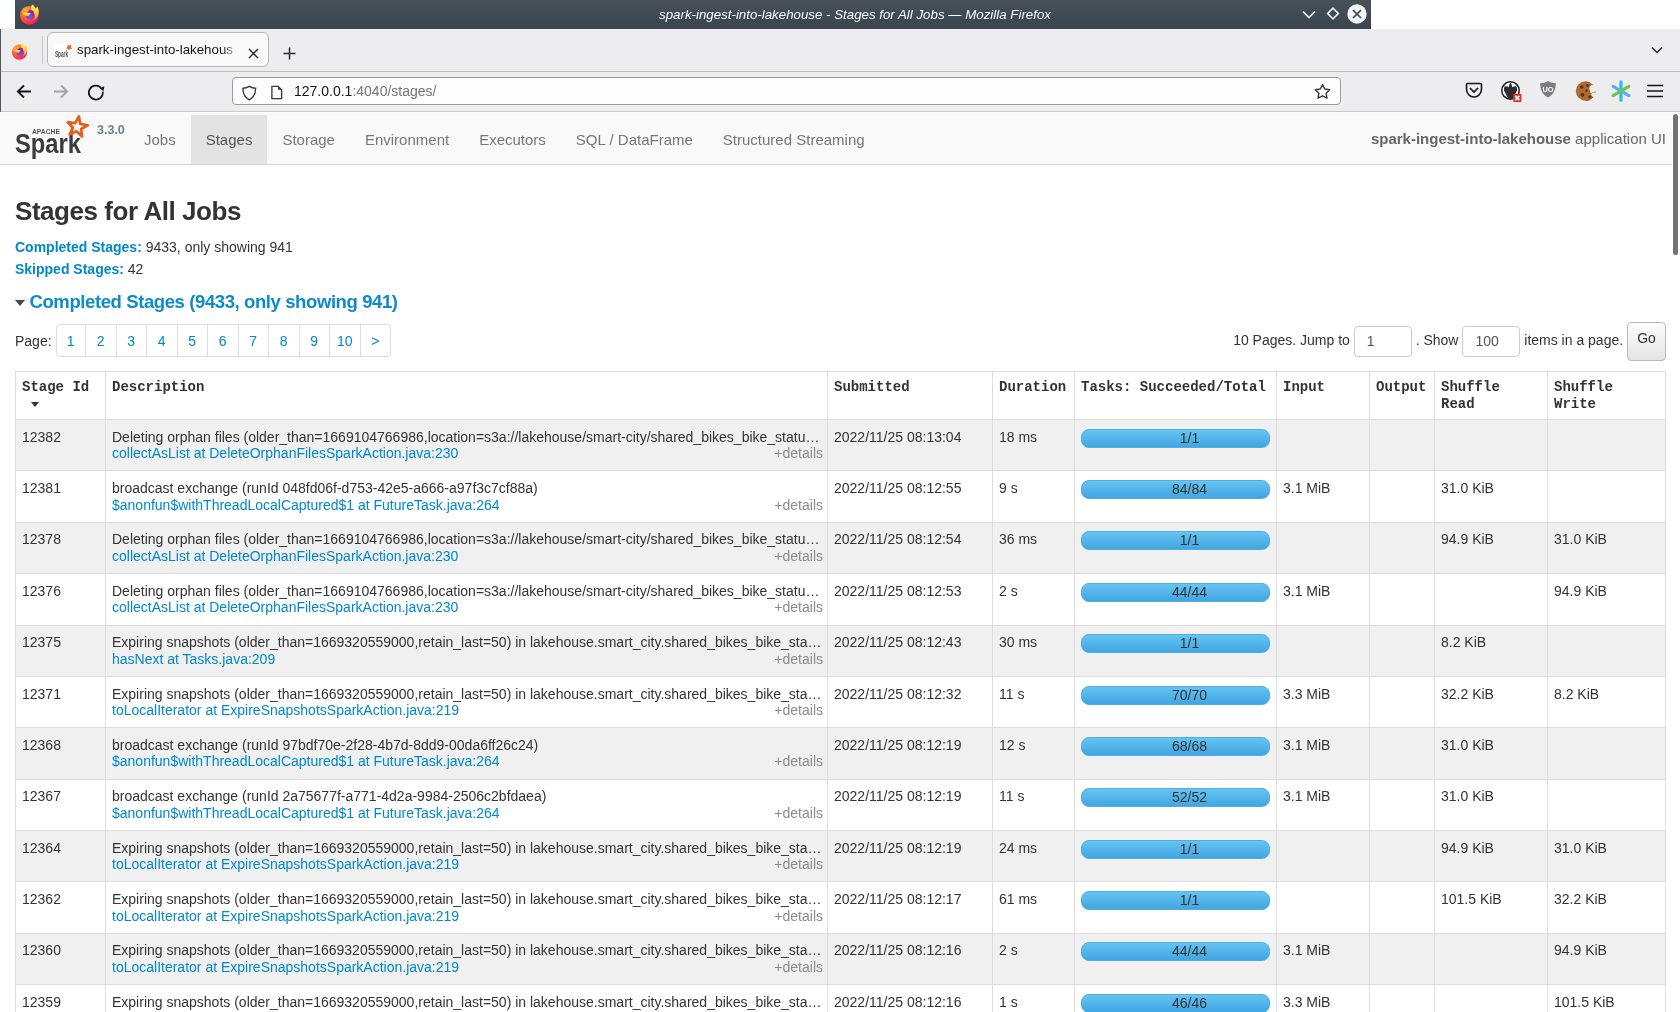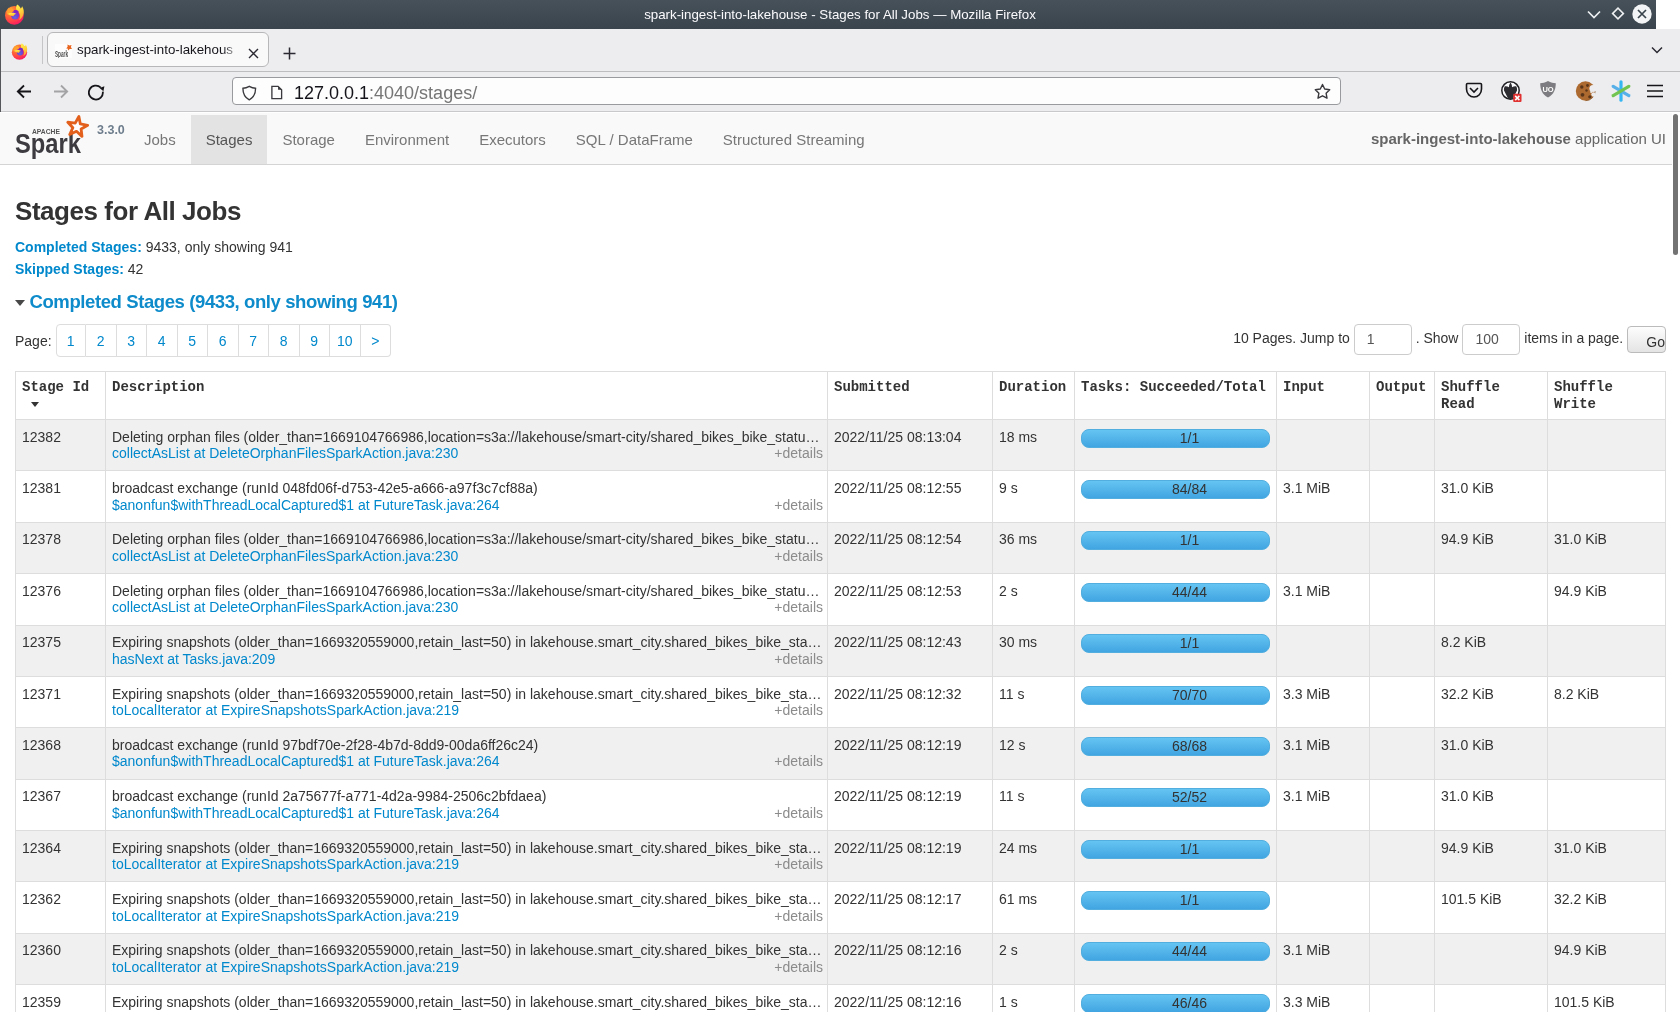--- a/index.html
+++ b/index.html
@@ -1,19 +1,19 @@
 <!DOCTYPE html>
 <html><head>
 <meta charset="utf-8">
 <style>
 * { margin:0; padding:0; box-sizing:border-box; }
 html,body { width:1680px; height:1012px; overflow:hidden; background:#fff;
   font-family:"Liberation Sans", sans-serif; }
-#titlebar { position:absolute; left:0; top:0; width:1656px; height:29px;
-  background:linear-gradient(#47515a, #3a444c); }
+#titlebar { position:absolute; left:15px; top:0; width:1356px; height:29px;
+  background:linear-gradient(#47515a, #3a444c);font-style:italic; }
 #titletext { position:absolute; top:7px; left:0; width:1680px; text-align:center;
   color:#fbfbfe; font-size:13.3px; }
 #fflogo1 { position:absolute; left:4px; top:3px; }
 #winctl { position:absolute; right:0; top:0; }
 #tabbar { position:absolute; left:0; top:29px; width:1680px; height:43px;
   background:#ededef; border-bottom:1px solid #bdbdbf; }
 #tabsep { position:absolute; left:42px; top:7px; width:1px; height:28px; background:#c5c5c7; }
 #fflogo2 { position:absolute; left:11px; top:13px; }
 #tab { position:absolute; left:47px; top:3px; width:222px; height:35px;
   background:#f9f9fa; border:1px solid #b7b7b9; border-radius:6px; }
@@ -22,21 +22,21 @@
 #tabfade { position:absolute; right:20px; top:3px; width:26px; height:28px;
   background:linear-gradient(90deg, rgba(249,249,250,0), #f9f9fa 80%); }
 #tabfav { position:absolute; left:7px; top:11px; }
 #tabclose { position:absolute; right:9px; top:15px; }
 #newtab { position:absolute; left:283px; top:18px; }
 #tabchev { position:absolute; left:1650px; top:16px; }
 #toolbar { position:absolute; left:0; top:72px; width:1680px; height:40px;
   background:#ededef; border-bottom:1px solid #c9c9cb; }
 #urlbar { position:absolute; left:232px; top:5px; width:1109px; height:28px;
   background:#fdfdfe; border:1px solid #999a9d; border-radius:4px; }
-#urltext { position:absolute; left:61px; top:5px; font-size:18px; color:#15141a; }
+#urltext { position:absolute; left:61px; top:5px; font-size:14px; color:#15141a; }
 #urltext .dim { color:#757575; }
 .tbicon { position:absolute; top:5px; }
 #page { position:absolute; left:0; top:113px; width:1680px; height:899px; background:#fff; }
 #navbar { position:absolute; left:0; top:0; width:1672px; height:52px;
   background:#f9f9f9; border-bottom:1px solid #d4d4d4; }
 #nav { position:absolute; left:129px; top:2px; height:49px; }
 #nav a { float:left; padding:0 15px; line-height:49px; font-size:15px; color:#777;
   text-decoration:none; }
 #nav a.active { background:#e3e3e4; color:#555; }
 #sparklogo { position:absolute; left:14px; top:1px; }
@@ -56,21 +56,21 @@
 #pagelabel { position:absolute; left:0; top:9px; }
 #pager { position:absolute; left:40.5px; top:0; }
 #pager span { float:left; width:30.5px; height:32.5px; line-height:33.5px; text-align:center;
   background:#fff; border:1px solid #ddd; border-left:none; font-size:14px; color:#0088cc; }
 #pager span:first-child { border-left:1px solid #ddd; border-radius:4px 0 0 4px; }
 #pager span:last-child { border-radius:0 4px 4px 0; }
 #jump { position:absolute; right:-1px; top:-2px; height:33px; line-height:33px; }
 .numbox { display:inline-block; width:58px; height:31.5px; border:1px solid #ccc;
   border-radius:4px; background:#fff; vertical-align:middle; font-size:14px; color:#555;
   line-height:29px; padding-left:12px; }
-#gobtn { display:inline-block; width:39px; height:27px; line-height:31px; text-align:right;
+#gobtn { display:inline-block; width:39px; height:39px; line-height:31px; text-align:center;
   background:linear-gradient(#fdfdfd,#e4e4e4); border:1px solid #bbb; border-radius:4px;
   vertical-align:middle; color:#333; }
 table { border-collapse:collapse; table-layout:fixed; width:1650px; margin-top:14px;
   font-size:14px; color:#333; }
 th, td { border:1px solid #ddd; padding:8.7px 6px; vertical-align:top; text-align:left;
   line-height:16.5px; }
 th { font-weight:bold; padding:7px 6px;font-family:Liberation Mono, monospace; }
 tbody tr.odd { background:#f0f0f1; }
 .d1 { white-space:nowrap; overflow:hidden; }
 td .desc2 { position:relative; }

